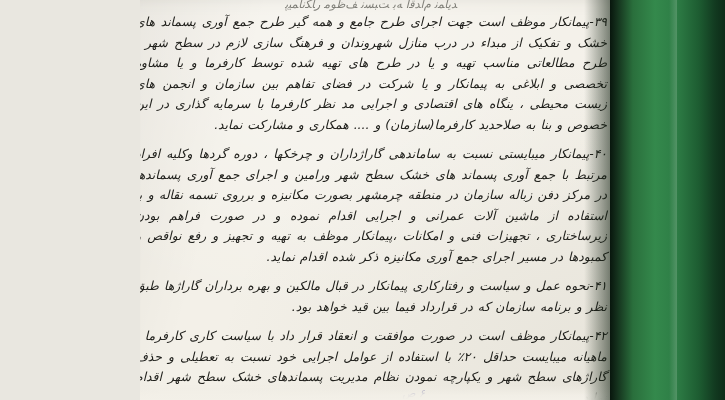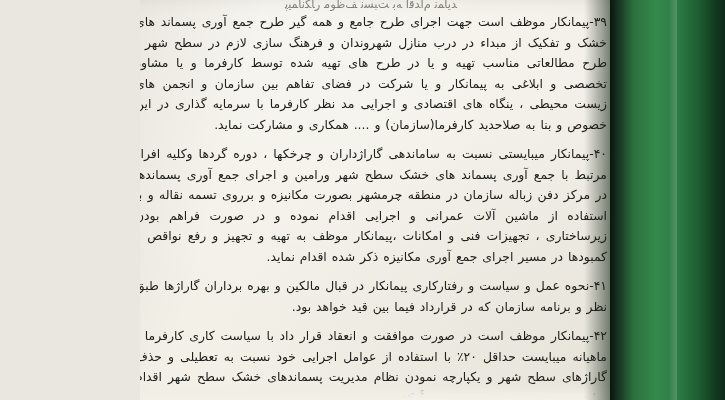--- a/index.html
+++ b/index.html
@@ -14,20 +14,21 @@
     background: #e9e7e0;
     font-family: "DejaVu Sans", sans-serif;
   }
 
   .scan {
     position: relative;
     width: 585px;
     height: 400px;
     overflow: hidden;
     background: #5eead4;
+    font-style: italic;
   }
 
   
   .paper {
     position: absolute;
     top: 0;
     left: 0;
     width: 610px;
     height: 400px;
     background: #f3f0e8;

